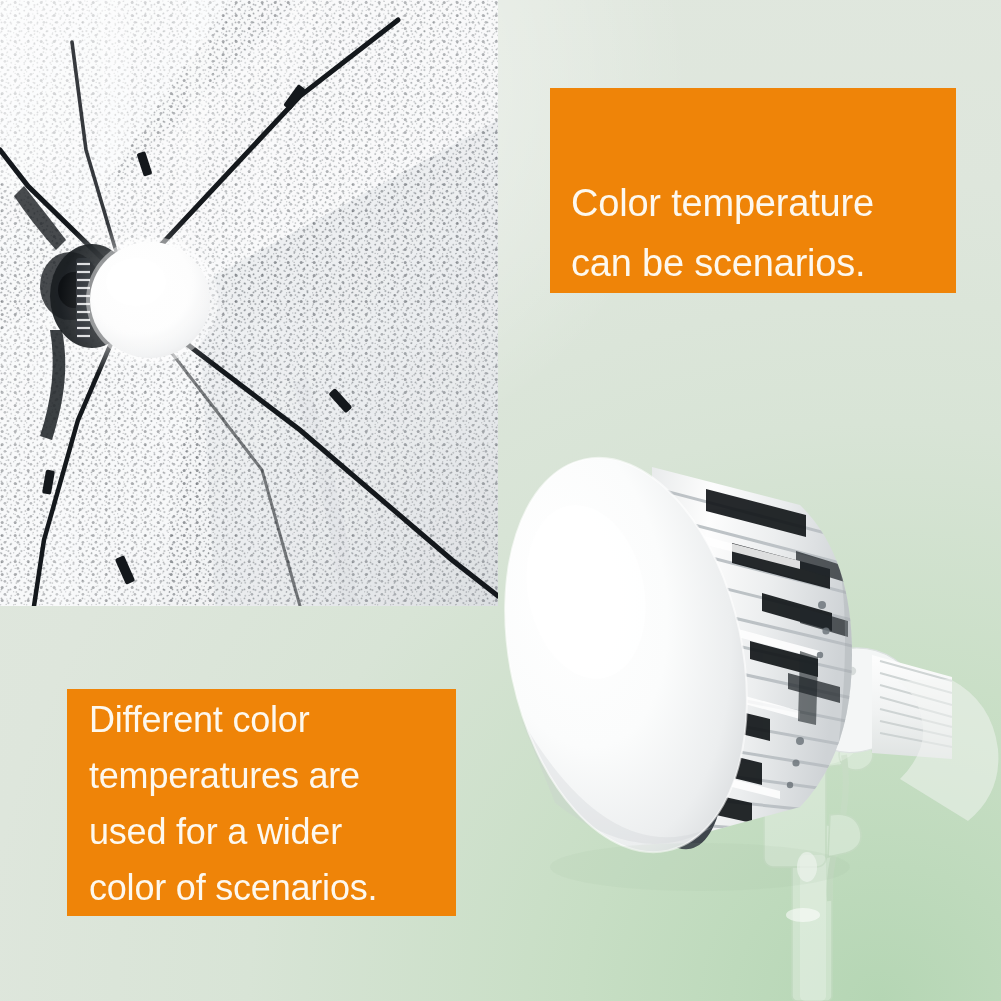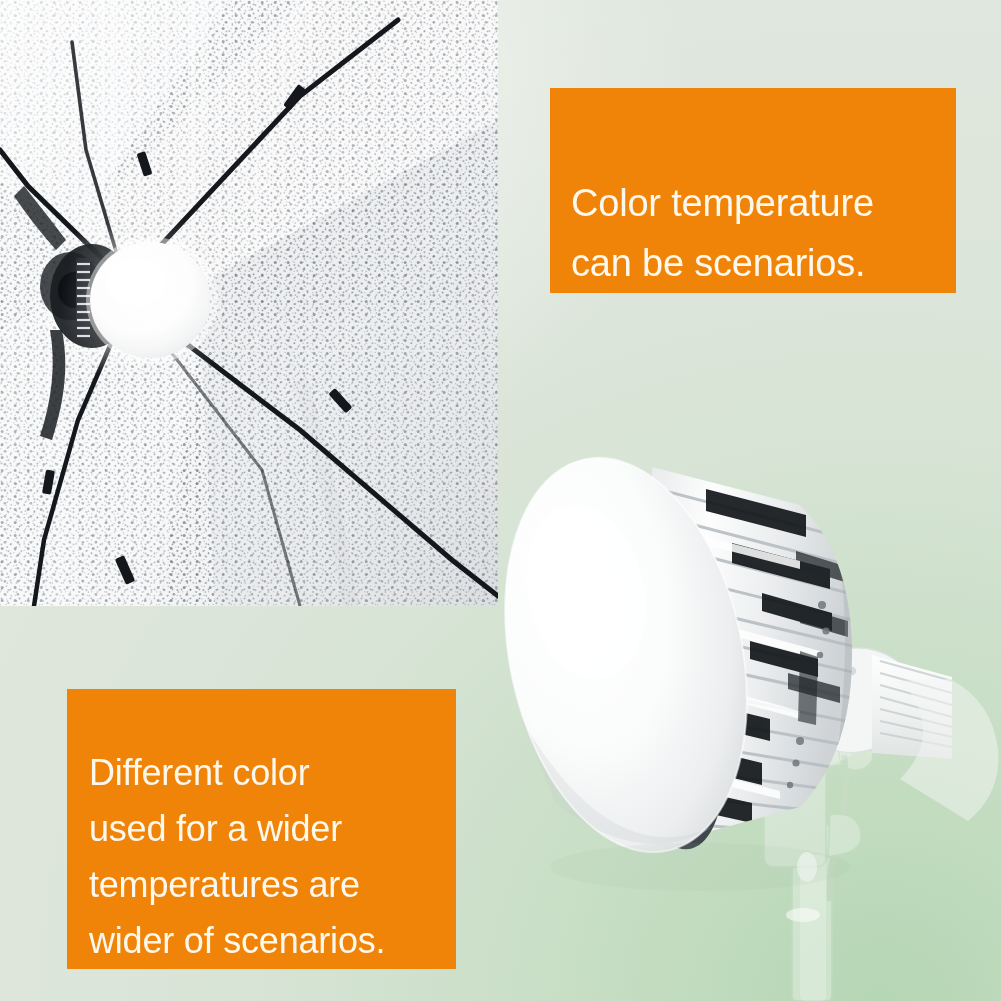--- a/index.html
+++ b/index.html
@@ -84,21 +84,21 @@
   }
   #callout-top p {
     font-size: 38px;
     line-height: 60px;
   }
 
   #callout-bottom {
     left: 67px;
     top: 689px;
     width: 389px;
-    height: 280px;
+    height: 227px;
     padding: 0 0 0 22px;
   }
   #callout-bottom p {
     font-size: 36px;
     line-height: 56px;
   }
 </style>
 </head>
 <body>
 
@@ -400,18 +400,18 @@
     </svg>
   </div>
 
   <div class="callout" id="callout-top">
     <p>Color temperature</p>
     <p>can be scenarios.</p>
   </div>
 
   <div class="callout" id="callout-bottom">
     <p>Different color</p>
+    <p>temperatures are</p>
     <p>used for a wider</p>
-    <p>temperatures are</p>
-    <p>wider of scenarios.</p>
+    <p>color of scenarios.</p>
   </div>
 
 </div>
 
 </body></html>

